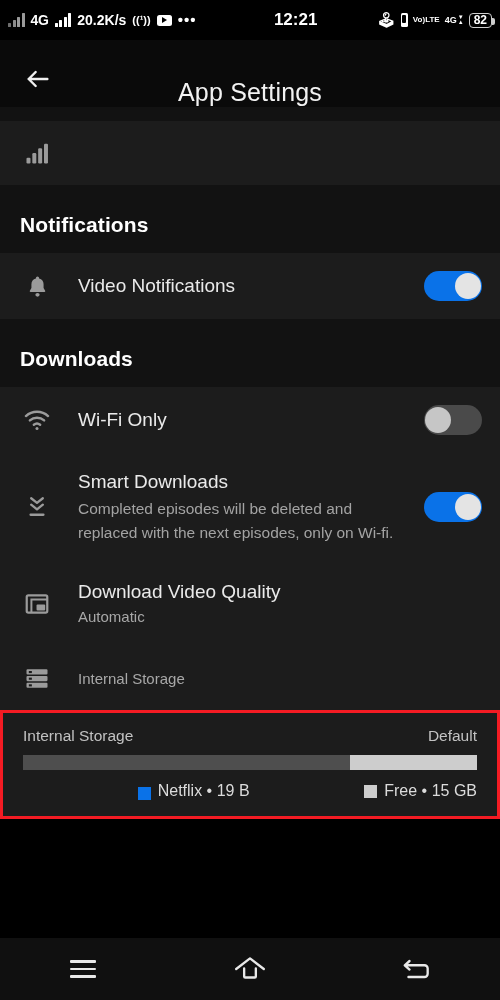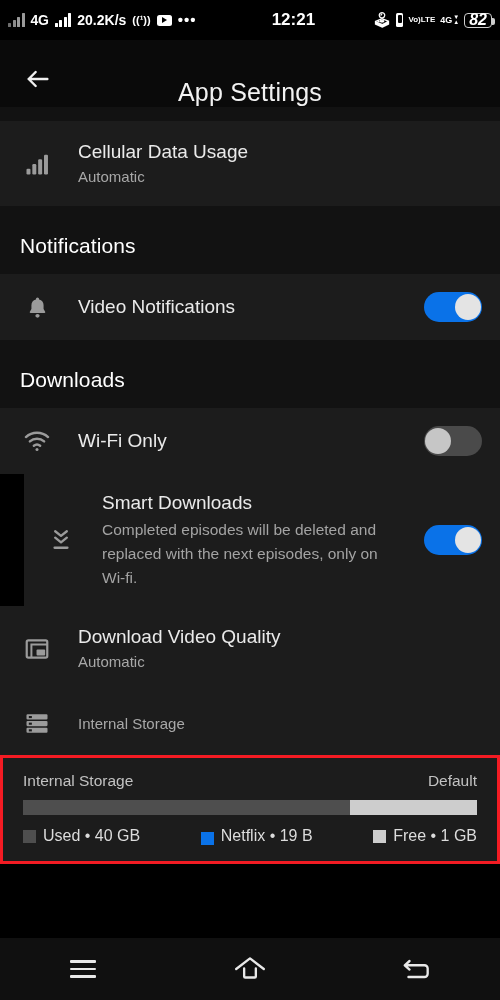--- a/index.html
+++ b/index.html
@@ -46,22 +46,22 @@
   .clock { font-size:17px; font-weight:bold; color:#fff; }
   .bt-ic { font-size:15px; }
   .vib-ic { width:7px;height:14px;background:#fff;border-radius:1.5px;position:relative;}
   .vib-ic::after{content:"";position:absolute;left:1.5px;top:2px;width:4px;height:8px;background:#000;border-radius:1px;}
   .volte { display:flex; flex-direction:row; align-items:center; line-height:7.5px; font-size:8px; font-weight:bold;}
   .fourg-d { display:flex; align-items:center; gap:1px; }
   .fourg-d .lbl { font-size:9px; font-weight:bold; line-height:8px;}
   .arrows { display:flex; flex-direction:column; font-size:6px; line-height:5px; }
   .batt {
     border:1.6px solid #cfcfcf; border-radius:4px;
-    padding:0 4px; font-size:16px; font-weight:bold;
-    height:15px; display:flex; align-items:center; position:relative; color:#fff;font-style:italic;
+    padding:0 4px; font-size:12px; font-weight:bold;
+    height:15px; display:flex; align-items:center; position:relative; color:#fff;
   }
   .batt::after{
     content:""; position:absolute; right:-4px; top:4px;
     width:3px;height:7px;background:#cfcfcf;border-radius:0 2px 2px 0;
   }
 
   
   .appbar {
     height:67px; background:#0a0a0a;
     display:flex; align-items:flex-end; position:relative;
@@ -77,33 +77,33 @@
     pointer-events:none;
   }
 
   
   .row {
     background:#1c1c1c;
     display:flex; align-items:center;
     padding:18px 18px 18px 16px;
     gap:20px; cursor:pointer;
   }
-  .row.tall { padding-top:16px; padding-bottom:16px;margin-left:24px; }
+  .row.tall { padding-top:16px; padding-bottom:16px; }
   .ic-cell { width:42px; min-width:42px; display:flex; align-items:center; justify-content:center; }
   .txt-cell { flex:1; min-width:0; }
   .t-main { font-size:19px; color:#eaeaea; font-weight:400; line-height:26px; }
   .t-sub  { font-size:15px; color:#a8a8a8; line-height:22px; margin-top:1px; }
   .t-desc { font-size:15.5px; color:#a3a3a3; line-height:24px; margin-top:2px; }
 
   .section-head {
     background:#121212;
     padding:28px 20px 16px 20px;
   }
   .section-head .st {
-    font-size:21px; font-weight:normal; color:#fff; letter-spacing:.1px;
+    font-size:21px; font-weight:bold; color:#fff; letter-spacing:.1px;
   }
   .gap { background:#121212; height:28px; }
   .gap.sm { height:14px; }
 
   
   .toggle { width:58px; min-width:58px; height:30px; border-radius:16px; position:relative; cursor:pointer; }
   .toggle .knob { position:absolute; top:2px; width:26px; height:26px; border-radius:50%; }
   .toggle.on  { background:#0a72e8; }
   .toggle.on .knob { right:1px; background:#e4e4e4; }
   .toggle.off { background:#4a4a4a; }
@@ -199,24 +199,20 @@
 <div class="gap sm"></div>
 <div class="row">
   <div class="ic-cell">
     <svg width="28" height="28" viewBox="0 0 24 24">
       <rect class="ic-f" x="3" y="16" width="3.4" height="5" rx="1"></rect>
       <rect class="ic-f" x="8" y="12" width="3.4" height="9" rx="1"></rect>
       <rect class="ic-f" x="13" y="8" width="3.4" height="13" rx="1"></rect>
       <rect class="ic-f" x="18" y="4" width="3.4" height="17" rx="1"></rect>
     </svg>
   </div>
-  <div class="txt-cell">
-    <div class="t-main">Cellular Data Usage</div>
-    <div class="t-sub">Automatic</div>
-  </div>
 </div>
 
 <div class="section-head">
   <div class="st">Notifications</div>
 </div>
 <div class="row">
   <div class="ic-cell">
     <svg width="27" height="27" viewBox="0 0 24 24">
       <path class="ic-f" d="M12 3a1.4 1.4 0 0 1 1.4 1.4v.5a5.3 5.3 0 0 1 4 5.1v3.4l1.4 2.4a.7.7 0 0 1-.6 1.1H5.8a.7.7 0 0 1-.6-1.1L6.6 13.4V10a5.3 5.3 0 0 1 4-5.1v-.5A1.4 1.4 0 0 1 12 3z"></path>
       <ellipse class="ic-f" cx="12" cy="19.4" rx="1.9" ry="1.6"></ellipse>
@@ -302,31 +298,27 @@
   <div class="sr-top">
     <span>Internal Storage</span>
     <span>Default</span>
   </div>
   <div class="bar">
     <span class="seg-used" style="width: 72%; background: rgb(78, 78, 78);"></span>
     <span class="seg-netflix" style="width: 0%; background: rgb(10, 114, 232);"></span>
     <span class="seg-free" style="width: 28%; background: rgb(205, 205, 205);"></span>
   </div>
   <div class="legend">
-    <span class="lg l1">
-      <span class="sw" style="background: rgb(78, 78, 78);"></span>
-      <span>Used • 40 GB</span>
-    </span>
     <span class="lg l2">
       <span class="sw" style="background: rgb(10, 114, 232);"></span>
       <span>Netflix • 19 B</span>
     </span>
     <span class="lg l3">
       <span class="sw" style="background: rgb(205, 205, 205);"></span>
-      <span>Free • 1 GB</span>
+      <span>Free • 15 GB</span>
     </span>
   </div>
 </div>
 
 <div class="navbar">
   <div class="nav-btn">
     <span class="ham">
         <i></i>
         <i></i>
         <i></i>

